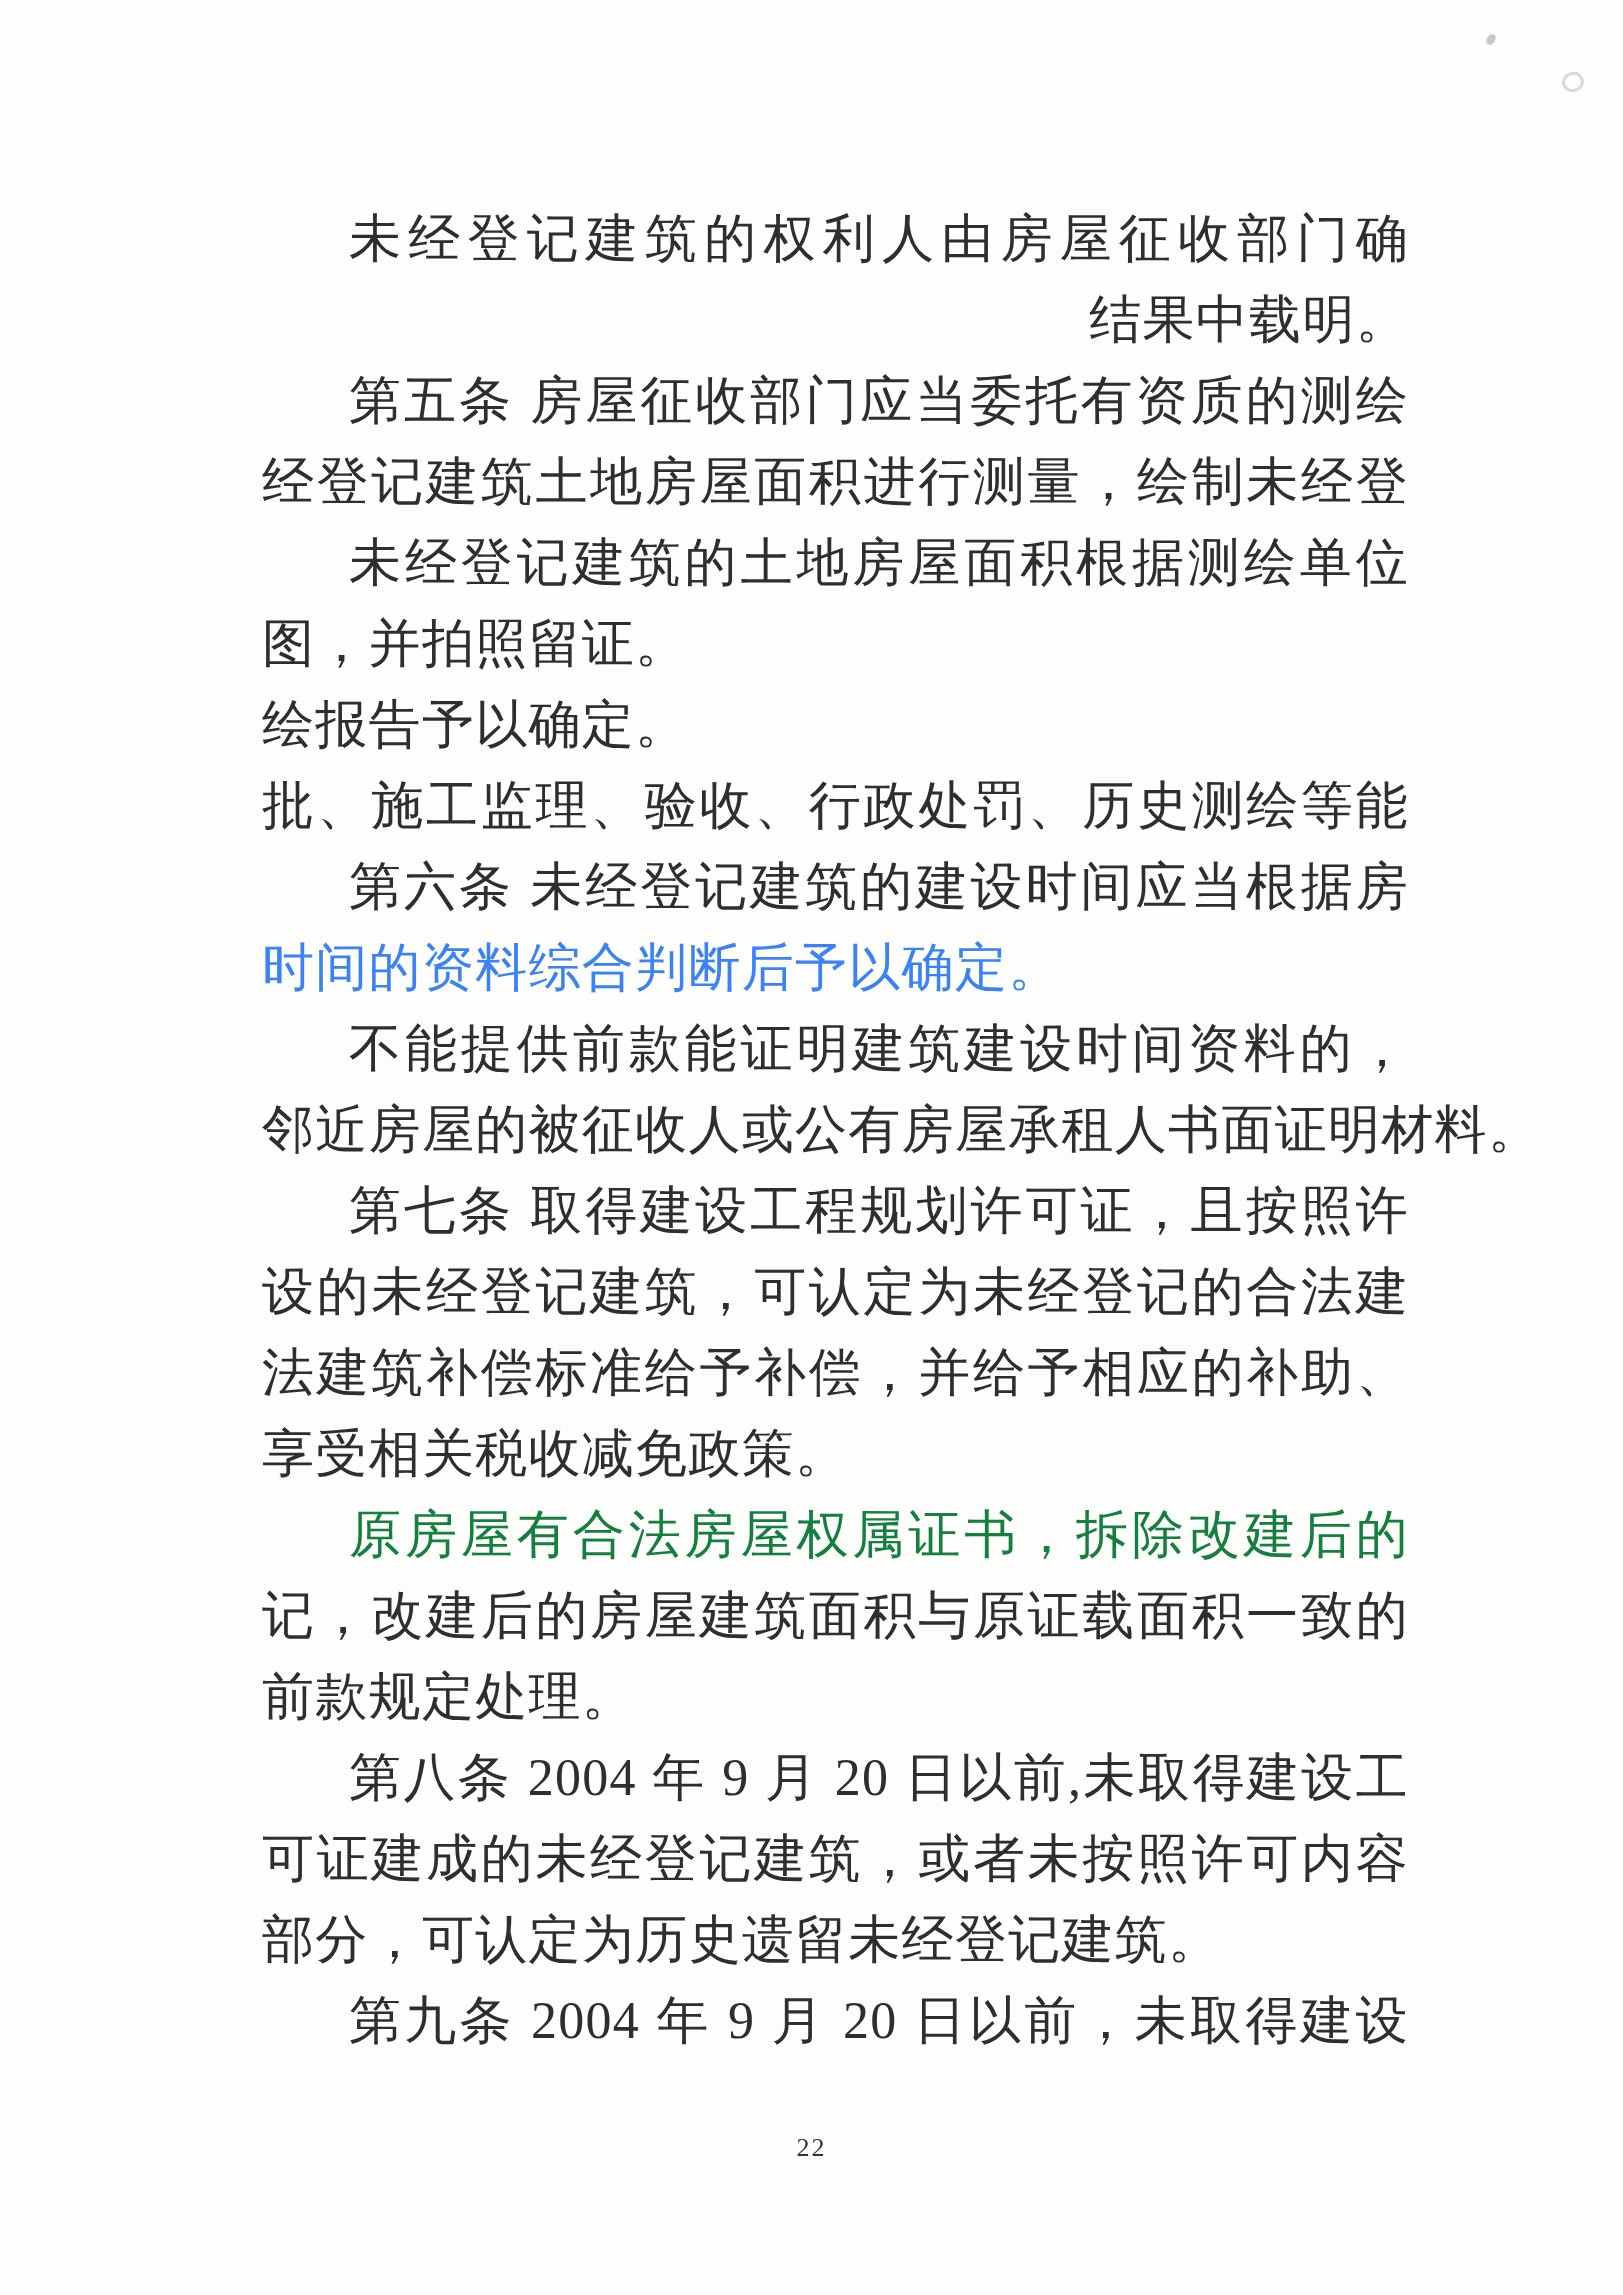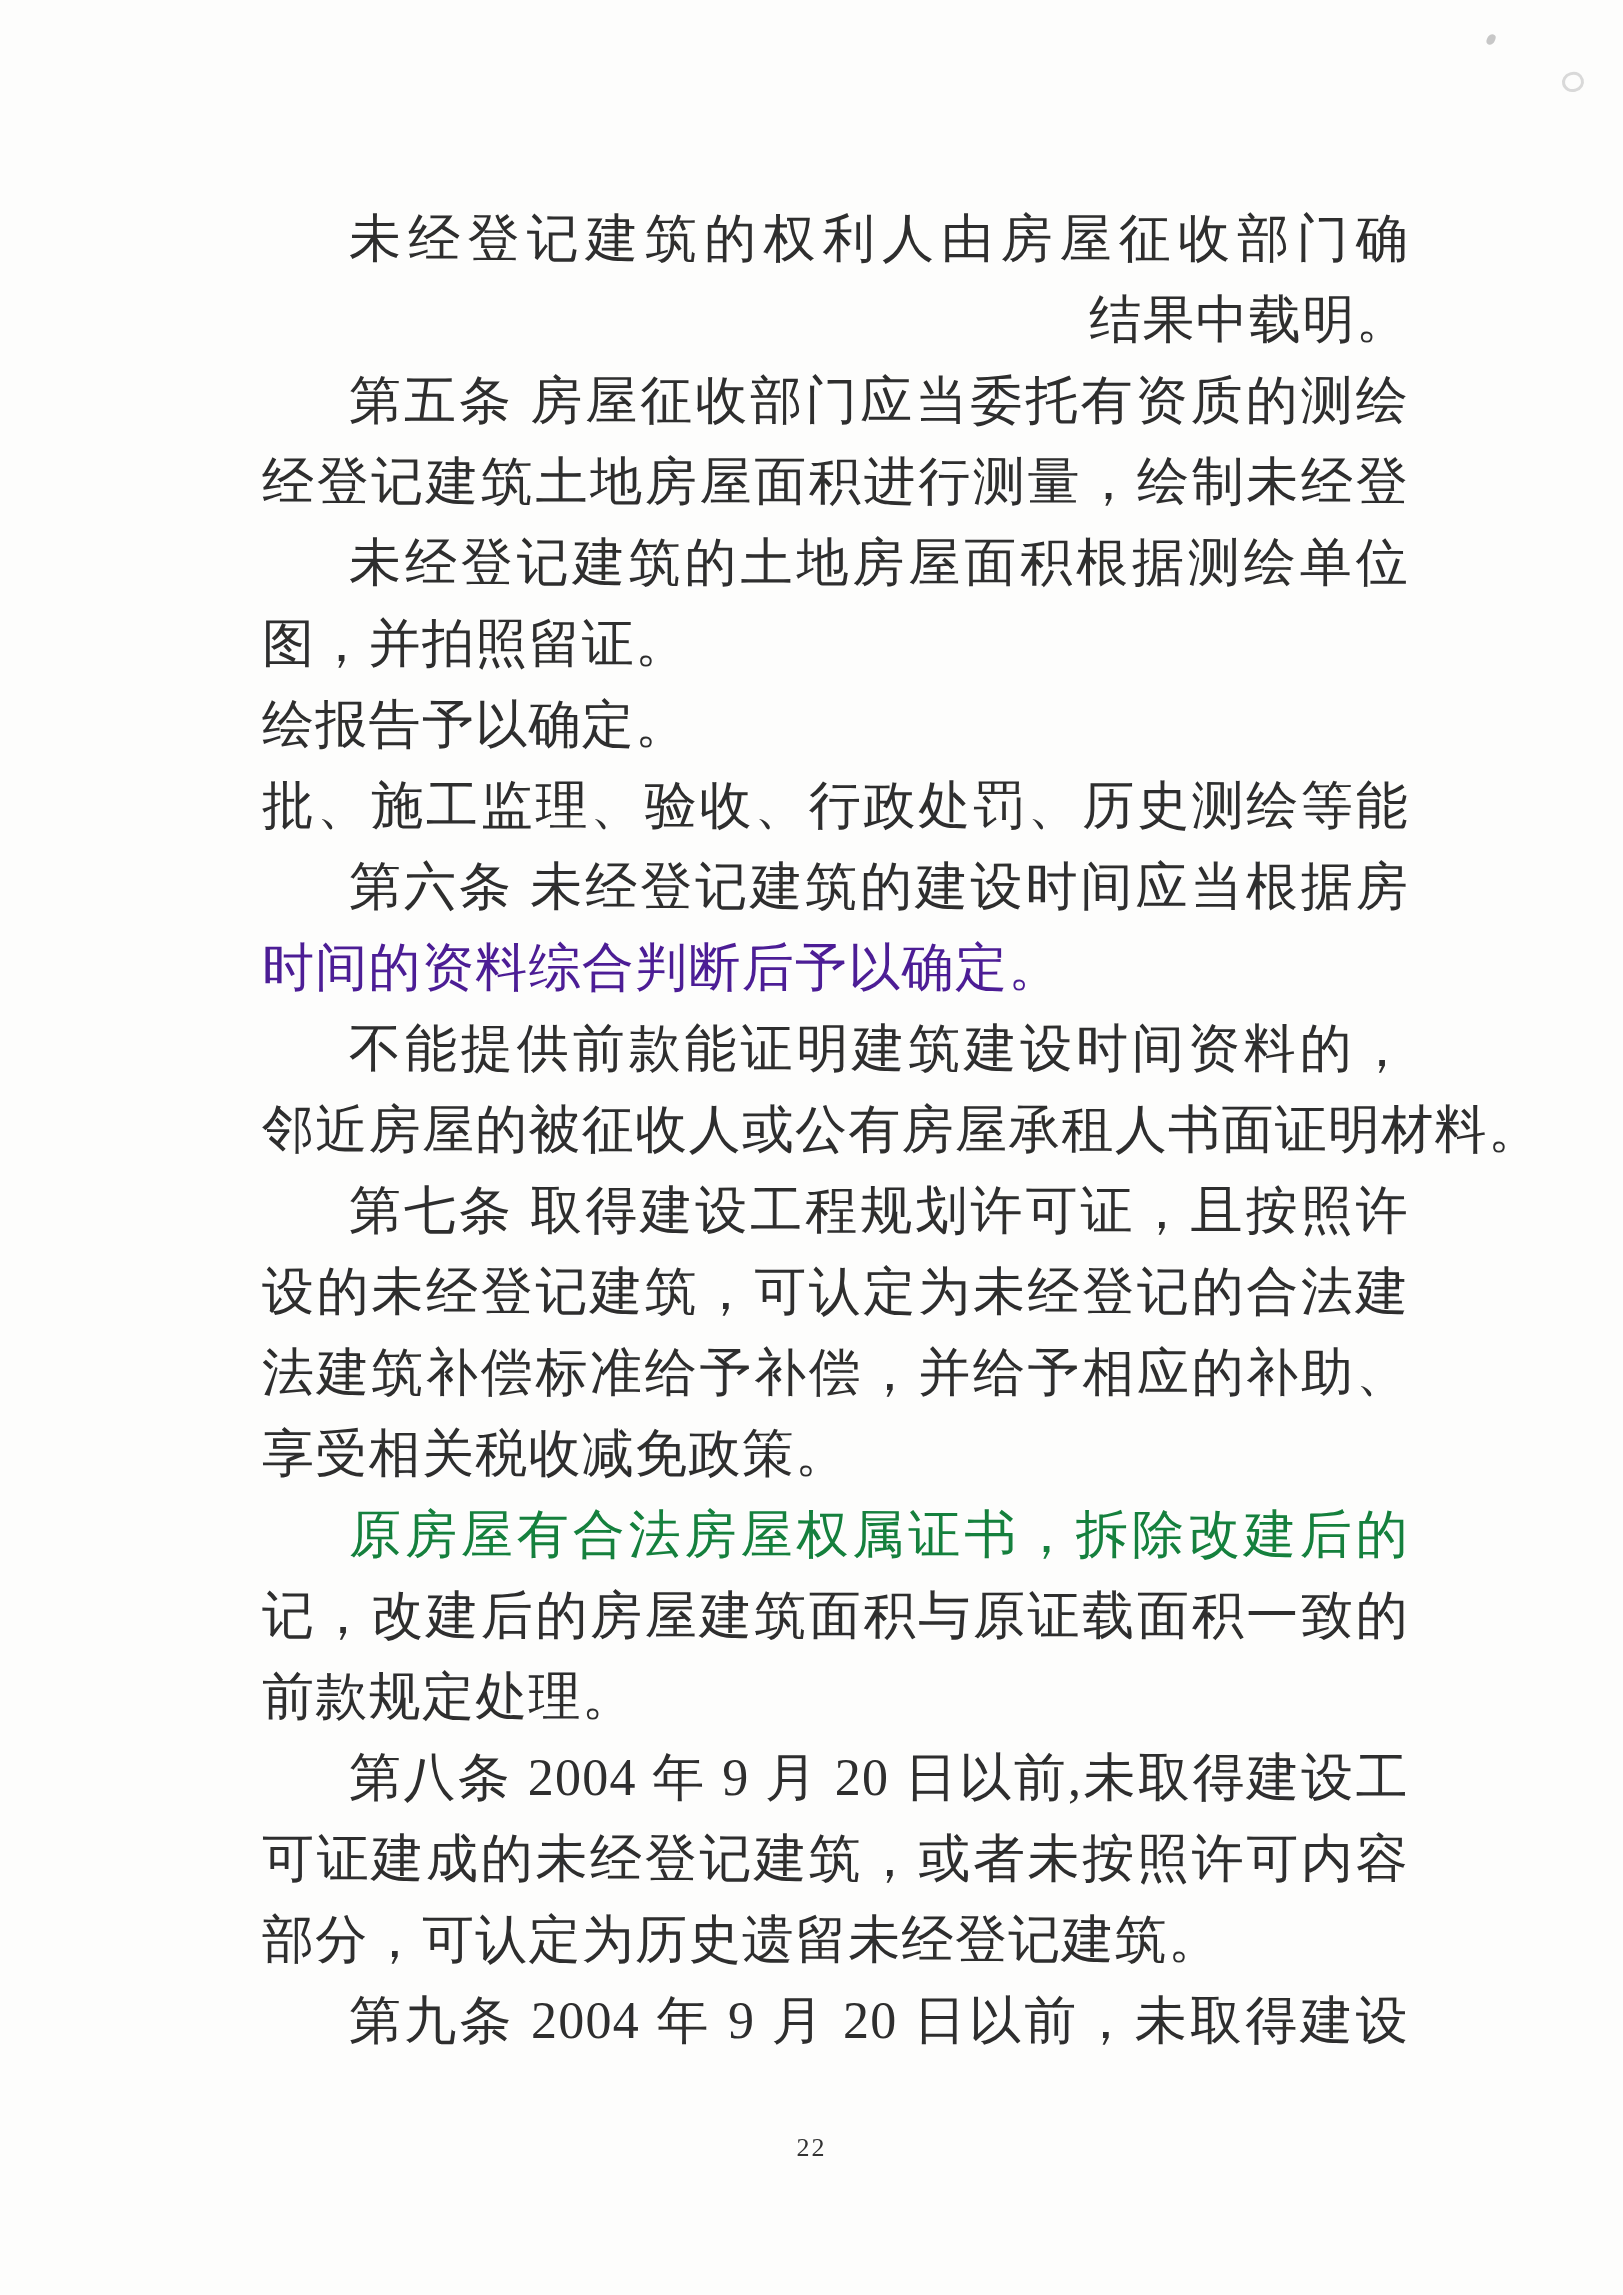--- a/index.html
+++ b/index.html
@@ -89,21 +89,21 @@
   <div id="text-block">
       <div class="line indent fill" style="color: rgb(46, 46, 46);">未经登记建筑的权利人由房屋征收部门确定，并在调查</div>
       <div class="line" style="color: rgb(46, 46, 46); text-align: right;">结果中载明。</div>
       <div class="line indent fill" style="color: rgb(46, 46, 46);">第五条 房屋征收部门应当委托有资质的测绘单位对未</div>
       <div class="line fill" style="color: rgb(46, 46, 46);">经登记建筑土地房屋面积进行测量，绘制未经登记建筑现状</div>
       <div class="line indent fill" style="color: rgb(46, 46, 46);">未经登记建筑的土地房屋面积根据测绘单位出具的测</div>
       <div class="line" style="color: rgb(46, 46, 46);">图，并拍照留证。</div>
       <div class="line" style="color: rgb(46, 46, 46);">绘报告予以确定。</div>
       <div class="line fill" style="color: rgb(46, 46, 46);">批、施工监理、验收、行政处罚、历史测绘等能证明的建设</div>
       <div class="line indent fill" style="color: rgb(46, 46, 46);">第六条 未经登记建筑的建设时间应当根据房屋报建审</div>
-      <div class="line" style="color: #4c1d95;">时间的资料综合判断后予以确定。</div>
+      <div class="line" style="color: #3b82f6;">时间的资料综合判断后予以确定。</div>
       <div class="line indent fill" style="color: rgb(46, 46, 46);">不能提供前款能证明建筑建设时间资料的，则须有 3 名</div>
       <div class="line" style="color: rgb(46, 46, 46);">邻近房屋的被征收人或公有房屋承租人书面证明材料。</div>
       <div class="line indent fill" style="color: rgb(46, 46, 46);">第七条 取得建设工程规划许可证，且按照许可内容建</div>
       <div class="line fill" style="color: rgb(46, 46, 46);">设的未经登记建筑，可认定为未经登记的合法建筑，按照合</div>
       <div class="line fill" style="color: rgb(46, 46, 46);">法建筑补偿标准给予补偿，并给予相应的补助、奖励，但不</div>
       <div class="line" style="color: rgb(46, 46, 46);">享受相关税收减免政策。</div>
       <div class="line indent fill" style="color: #15803d;">原房屋有合法房屋权属证书，拆除改建后的房屋未经登</div>
       <div class="line fill" style="color: rgb(46, 46, 46);">记，改建后的房屋建筑面积与原证载面积一致的部分，参照</div>
       <div class="line" style="color: rgb(46, 46, 46);">前款规定处理。</div>
       <div class="line indent fill" style="color: rgb(46, 46, 46);">第八条 2004 年 9 月 20 日以前,未取得建设工程规划许</div>

